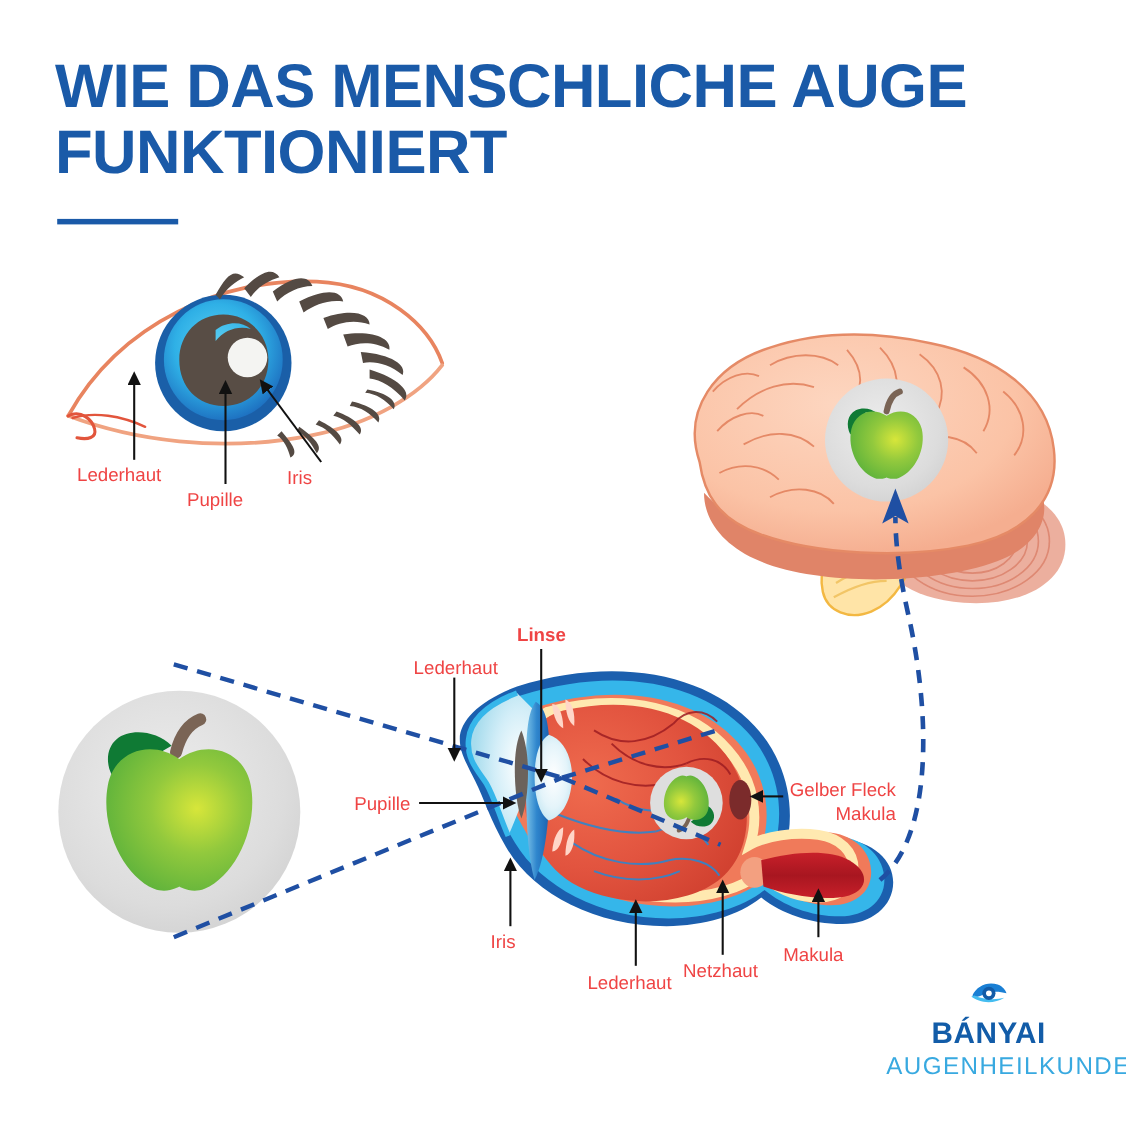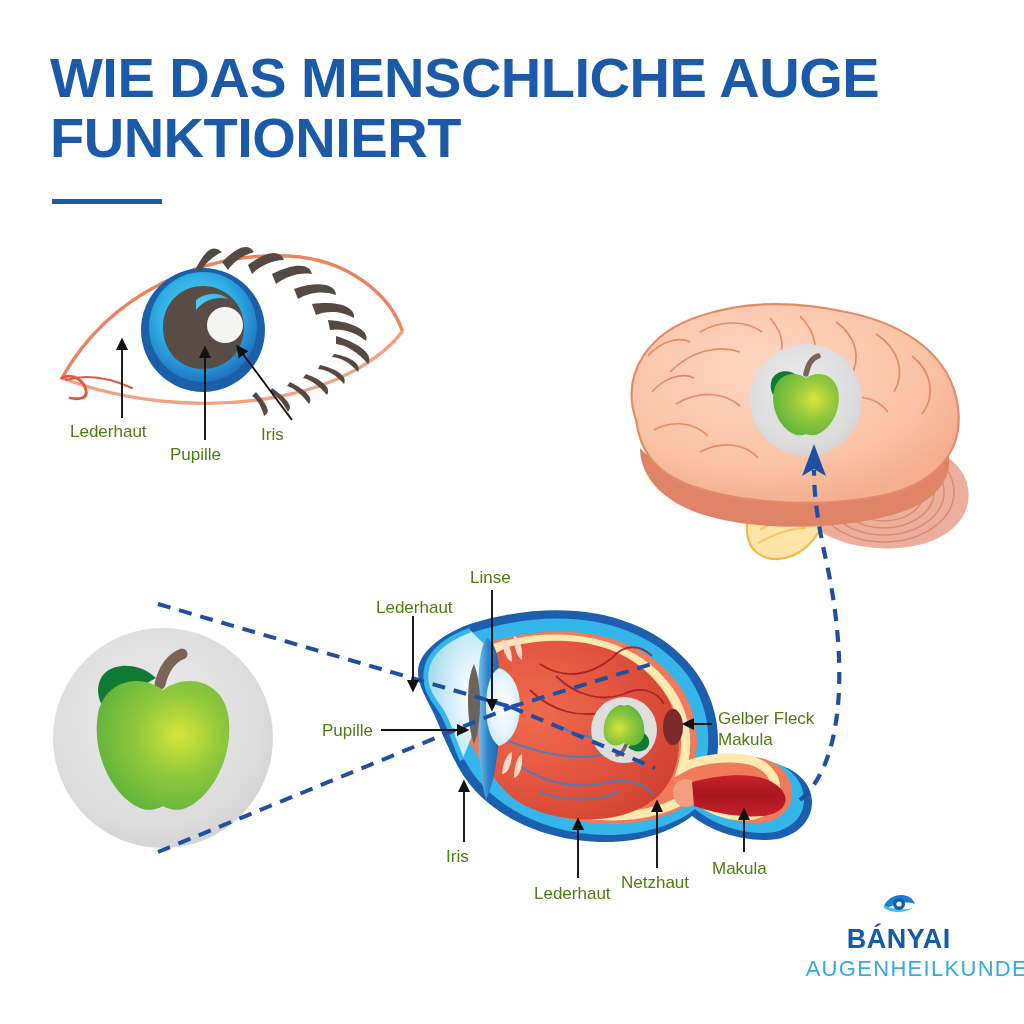--- a/index.html
+++ b/index.html
@@ -29,26 +29,26 @@
   .title-rule{
     position:absolute;
     left:52px; top:199px;
     width:110px;height:5px;
     background:#1a5aa8;
   }
 
   
   .lbl{
     position:absolute;
-    color:#4d7c0f;
+    color:#ef4444;
     font-size:17px;
     line-height:1.25;
     white-space:nowrap;
   }
-  .lbl.two{white-space:pre-line;text-align:left;}
+  .lbl.two{white-space:pre-line;text-align:right;}
 
   
   svg.layer{position:absolute;left:0;top:0;width:1024px;height:1024px;overflow:visible;}
 
   
   .logo{
     position:absolute; right:28px; bottom:44px;
     text-align:right;
     line-height:1;
   }
@@ -348,21 +348,21 @@
       <line x1="712" y1="724" x2="688" y2="724" marker-end="url(#arrHead)"></line>
       <line x1="744" y1="852" x2="744" y2="814" marker-end="url(#arrHead)"></line>
     </g>
   </svg>
 
   <div class="lbl" style="left:70px;  top:421px;">Lederhaut</div>
   <div class="lbl" style="left:170px; top:444px;">Pupille</div>
   <div class="lbl" style="left:261px; top:424px;">Iris</div>
 
   <div class="lbl" style="left:376px; top:597px;">Lederhaut</div>
-  <div class="lbl" style="left:470px; top:567px;">Linse</div>
+  <div class="lbl" style="left:470px; top:567px;font-weight:bold;">Linse</div>
   <div class="lbl" style="left:322px; top:720px;">Pupille</div>
   <div class="lbl" style="left:446px; top:846px;">Iris</div>
   <div class="lbl" style="left:534px; top:883px;">Lederhaut</div>
   <div class="lbl" style="left:621px; top:872px;">Netzhaut</div>
   <div class="lbl two" style="left:718px; top:708px;">Gelber Fleck
 Makula</div>
   <div class="lbl" style="left:712px; top:858px;">Makula</div>
 
   <div class="logo">
     <div class="logo-row">

